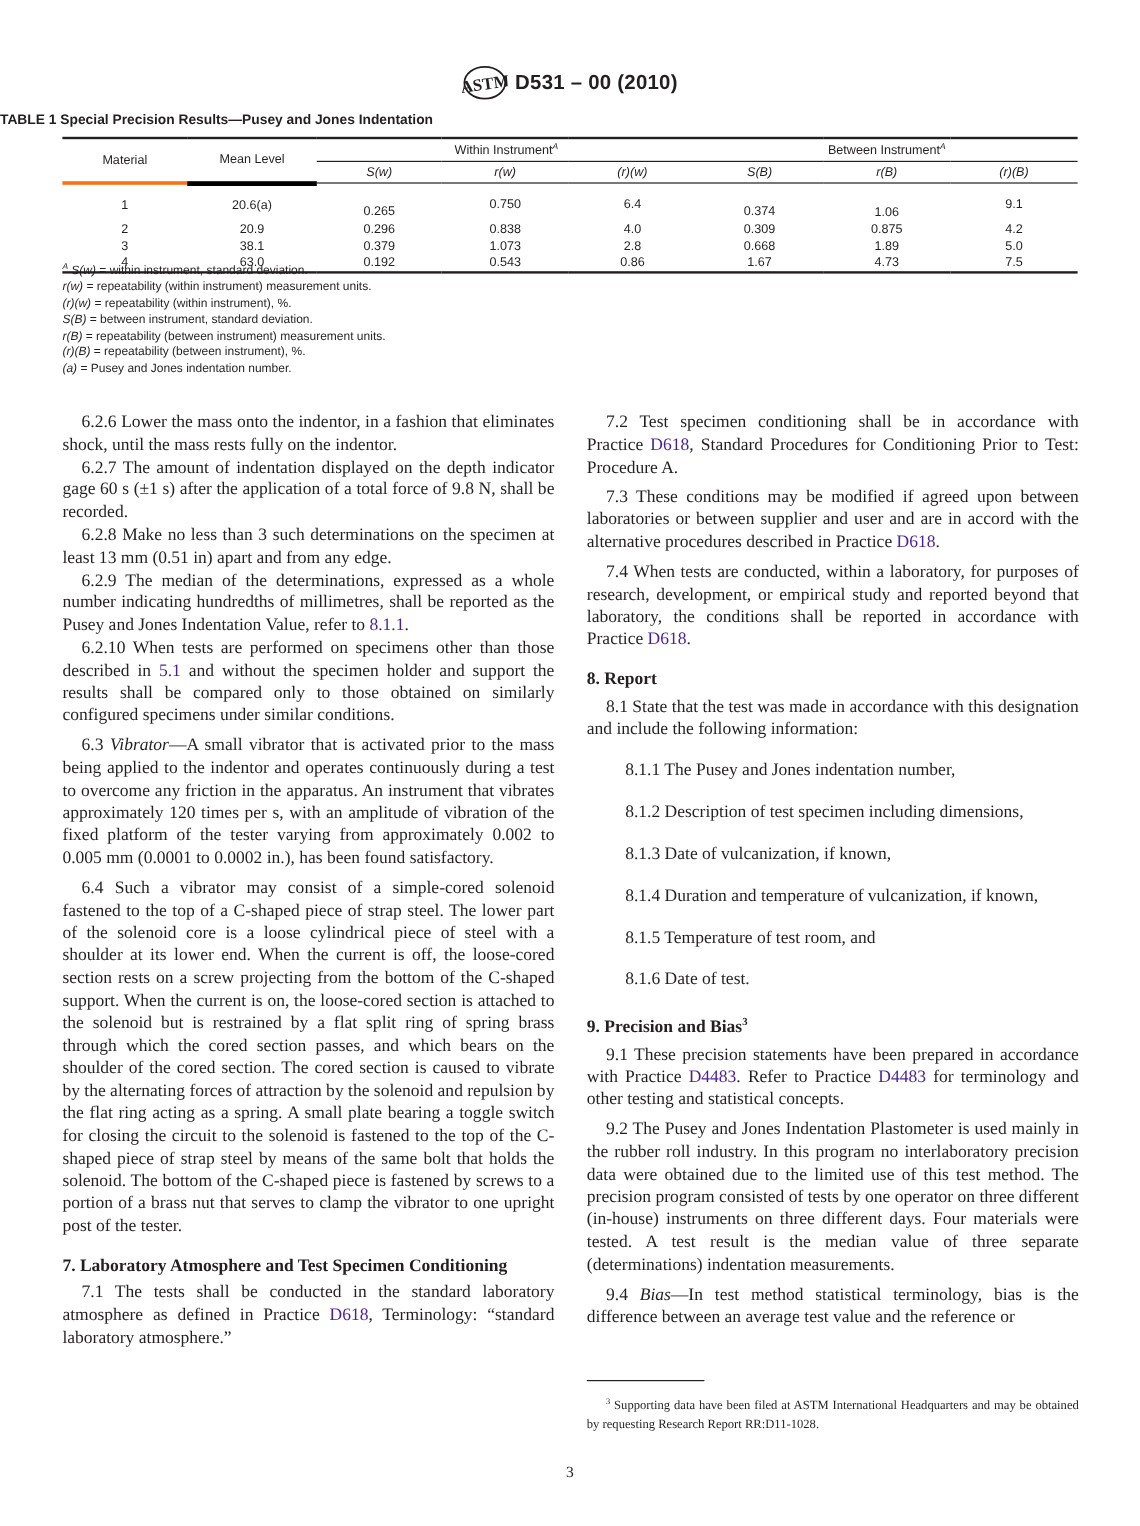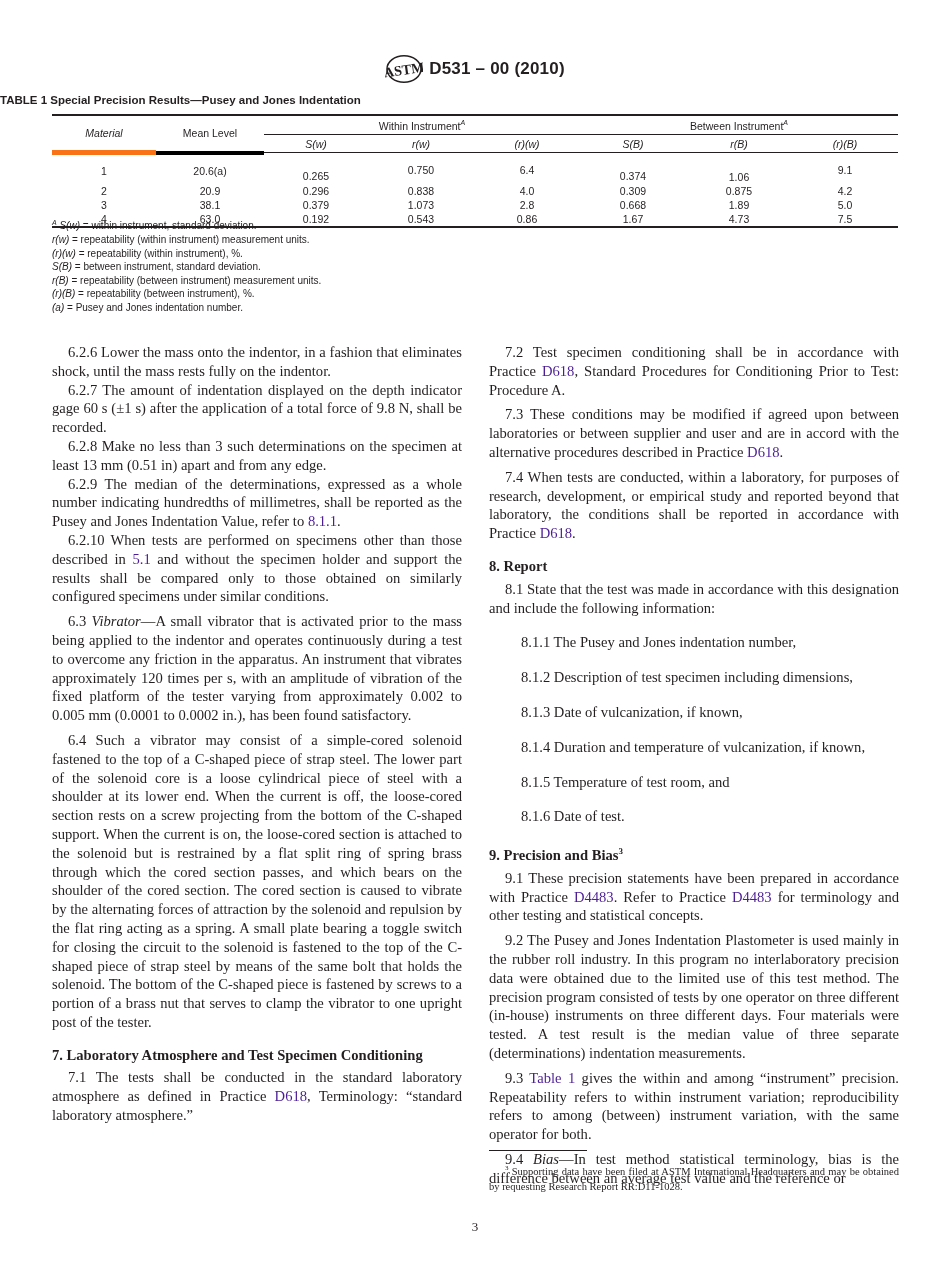--- a/index.html
+++ b/index.html
@@ -66,21 +66,21 @@
       <col style="width:108px">
     <col style="width:104px">
       <col style="width:106px">
       <col style="width:106px">
     <col style="width:106px">
       <col style="width:106px">
       <col style="width:106px">
   </colgroup>
   <thead>
     <tr>
-      <th rowspan="2" style="border-bottom:5px solid #f97316;font-style:italic;">Material</th>
+      <th rowspan="2" style="border-bottom:3px solid #f97316;">Material</th>
       <th rowspan="2" style="border-bottom:4px solid #000000;">Mean Level</th>
       <th colspan="3" class="group-head"><span>Within Instrument</span><sup>A</sup></th>
       <th colspan="3" class="group-head"><span>Between Instrument</span><sup>A</sup></th>
     </tr>
     <tr class="subhead">
       <th>S(w)</th>
       <th>r(w)</th>
       <th>(r)(w)</th>
       <th>S(B)</th>
       <th>r(B)</th>
@@ -161,21 +161,20 @@
   <p>8.1 State that the test was made in accordance with this designation and include the following information:</p>
   <div class="item">8.1.1 The Pusey and Jones indentation number,</div>
   <div class="item">8.1.2 Description of test specimen including dimensions,</div>
   <div class="item">8.1.3 Date of vulcanization, if known,</div>
   <div class="item">8.1.4 Duration and temperature of vulcanization, if known,</div>
   <div class="item">8.1.5 Temperature of test room, and</div>
   <div class="item">8.1.6 Date of test.</div>
   <h2><span>9. Precision and Bias</span><sup>3</sup></h2>
   <p><span>9.1 These precision statements have been prepared in accordance with Practice </span><span class="link">D4483</span><span>. Refer to Practice </span><span class="link">D4483</span><span> for terminology and other testing and statistical concepts.</span></p>
   <p class="gap">9.2 The Pusey and Jones Indentation Plastometer is used mainly in the rubber roll industry. In this program no interlaboratory precision data were obtained due to the limited use of this test method. The precision program consisted of tests by one operator on three different (in-house) instruments on three different days. Four materials were tested. A test result is the median value of three separate (determinations) indentation measurements.</p>
-  <p class="gap"><span>9.3 </span><span class="link">Table 1</span><span> gives the within and among “instrument” precision. Repeatability refers to within instrument variation; reproducibility refers to among (between) instrument variation, with the same operator for both.</span></p>
   <p class="gap"><span>9.4 </span><i>Bias</i><span>—In test method statistical terminology, bias is the difference between an average test value and the reference or</span></p>
 </div>
 
 <div class="fn-rule"></div>
 <div class="footnote3">
   <span style="padding-left:16px"></span><sup>3</sup><span> Supporting data have been filed at ASTM International Headquarters and may be obtained by requesting Research Report RR:D11-1028.</span>
 </div>
 
 <div class="page-num">3</div>
 

